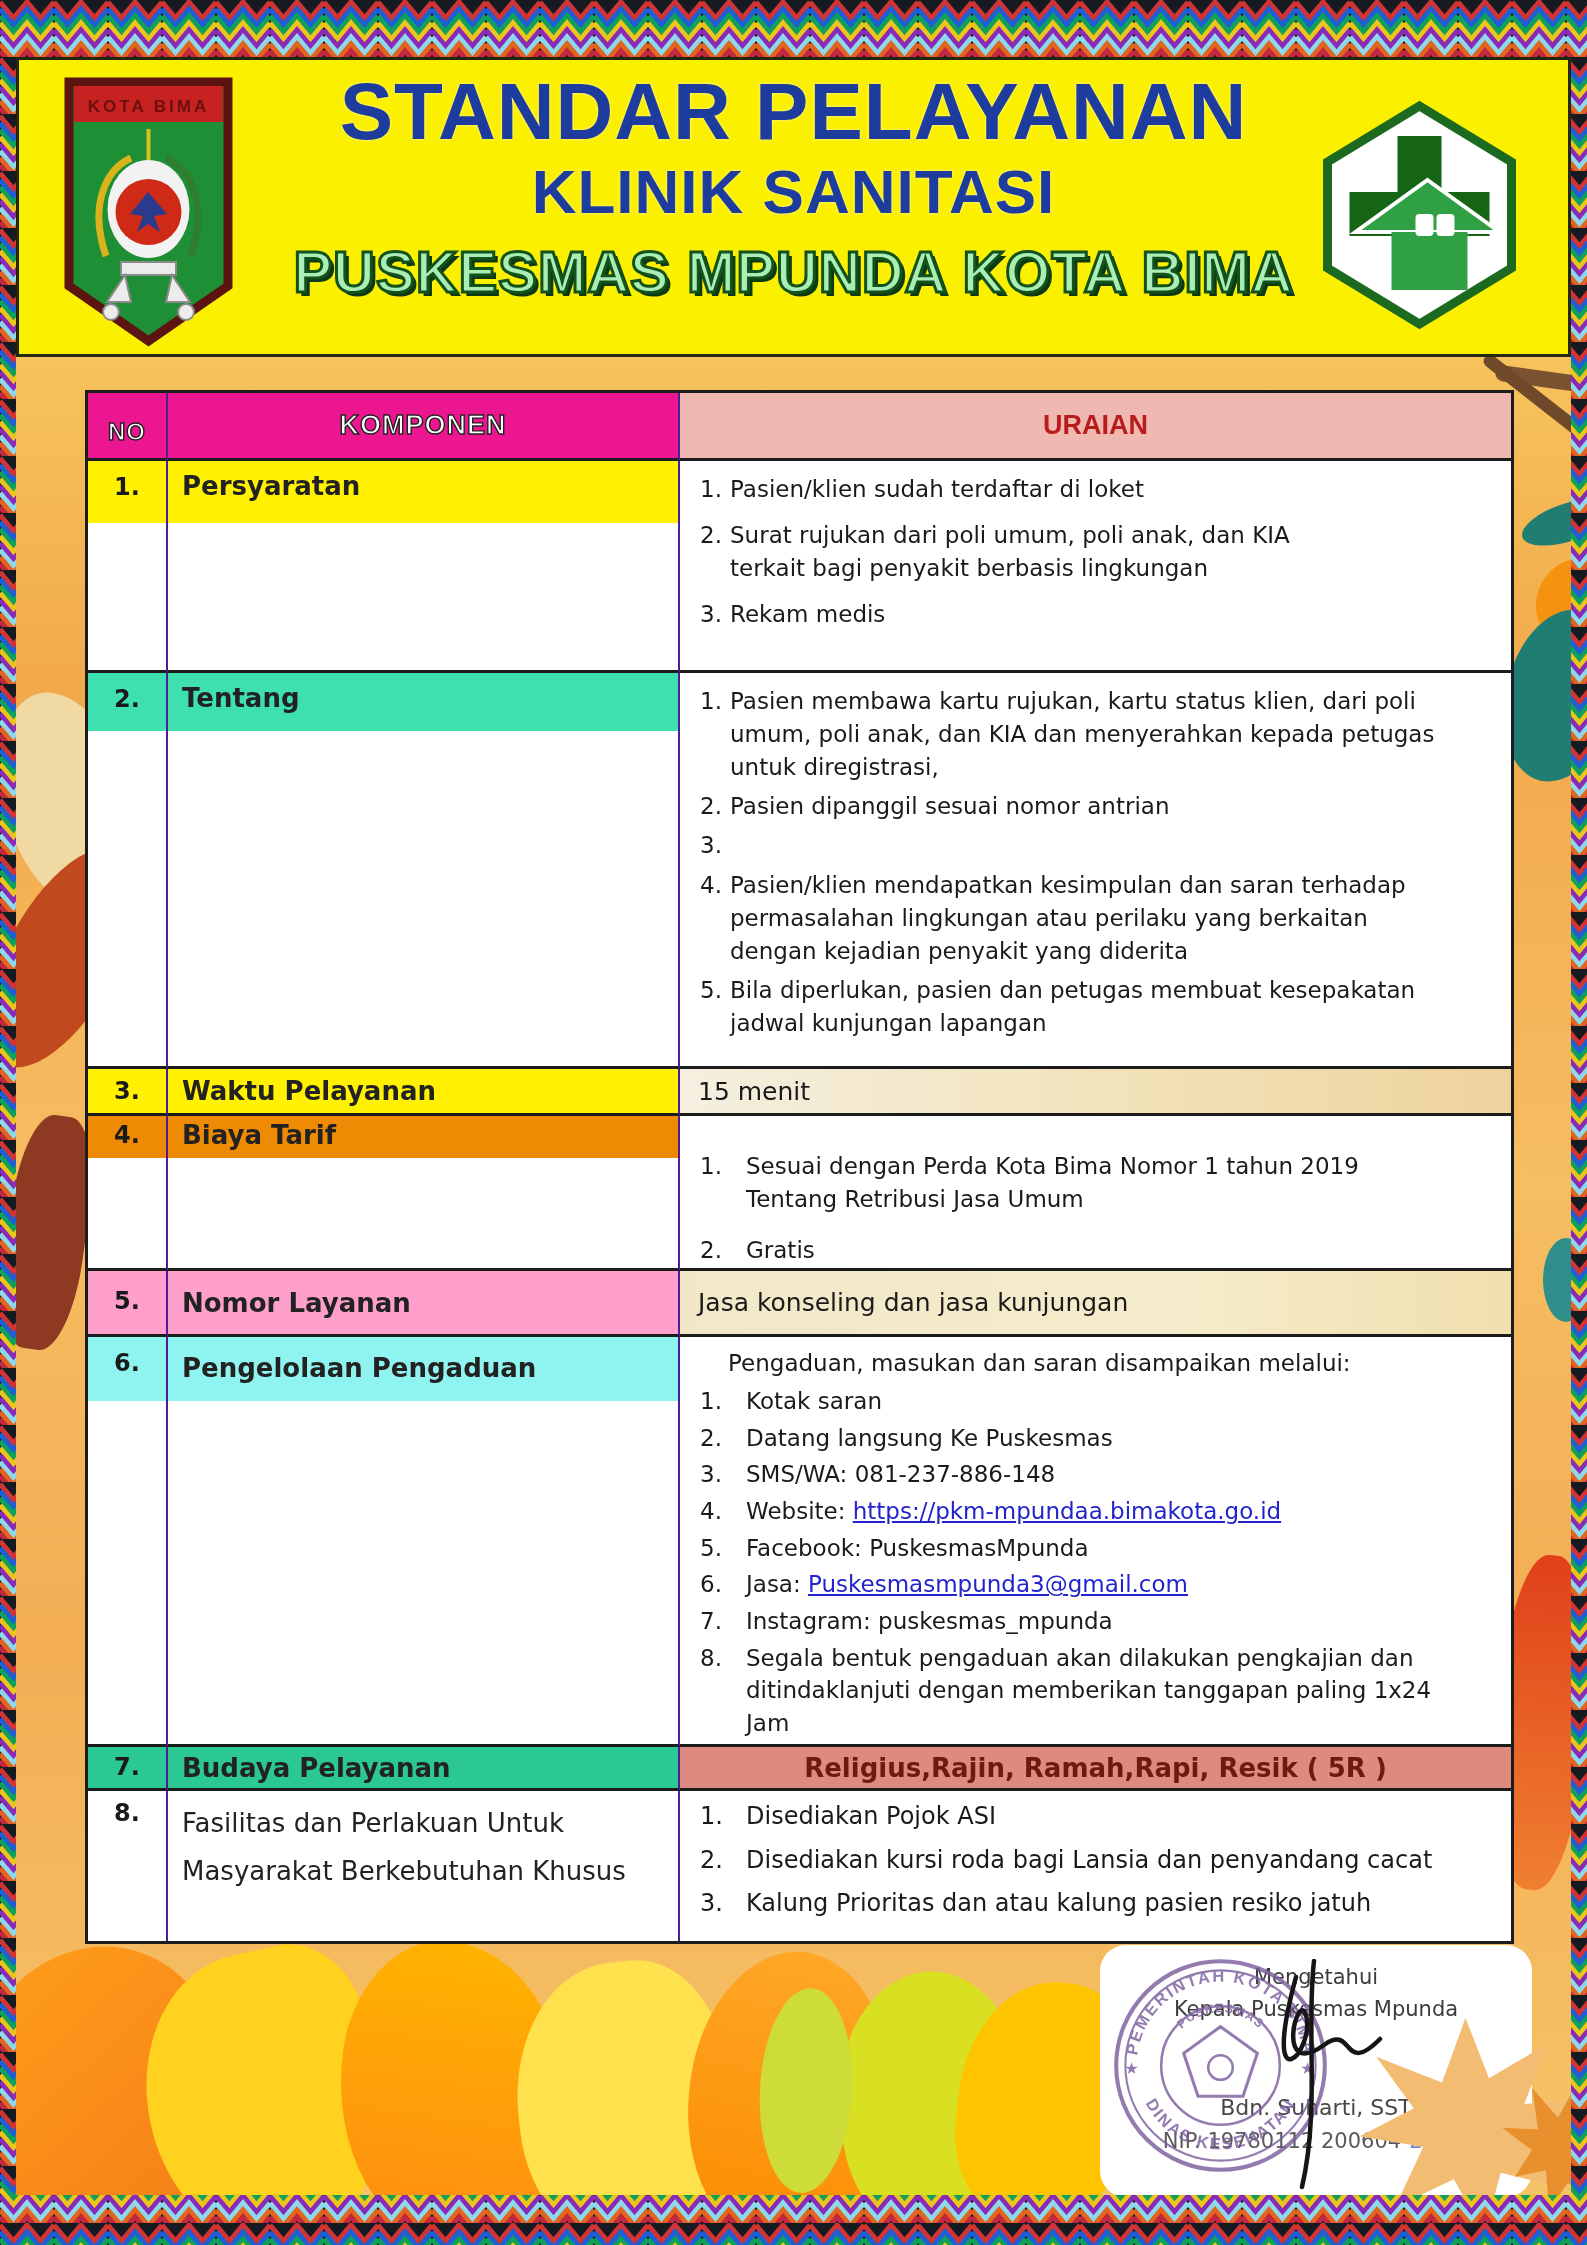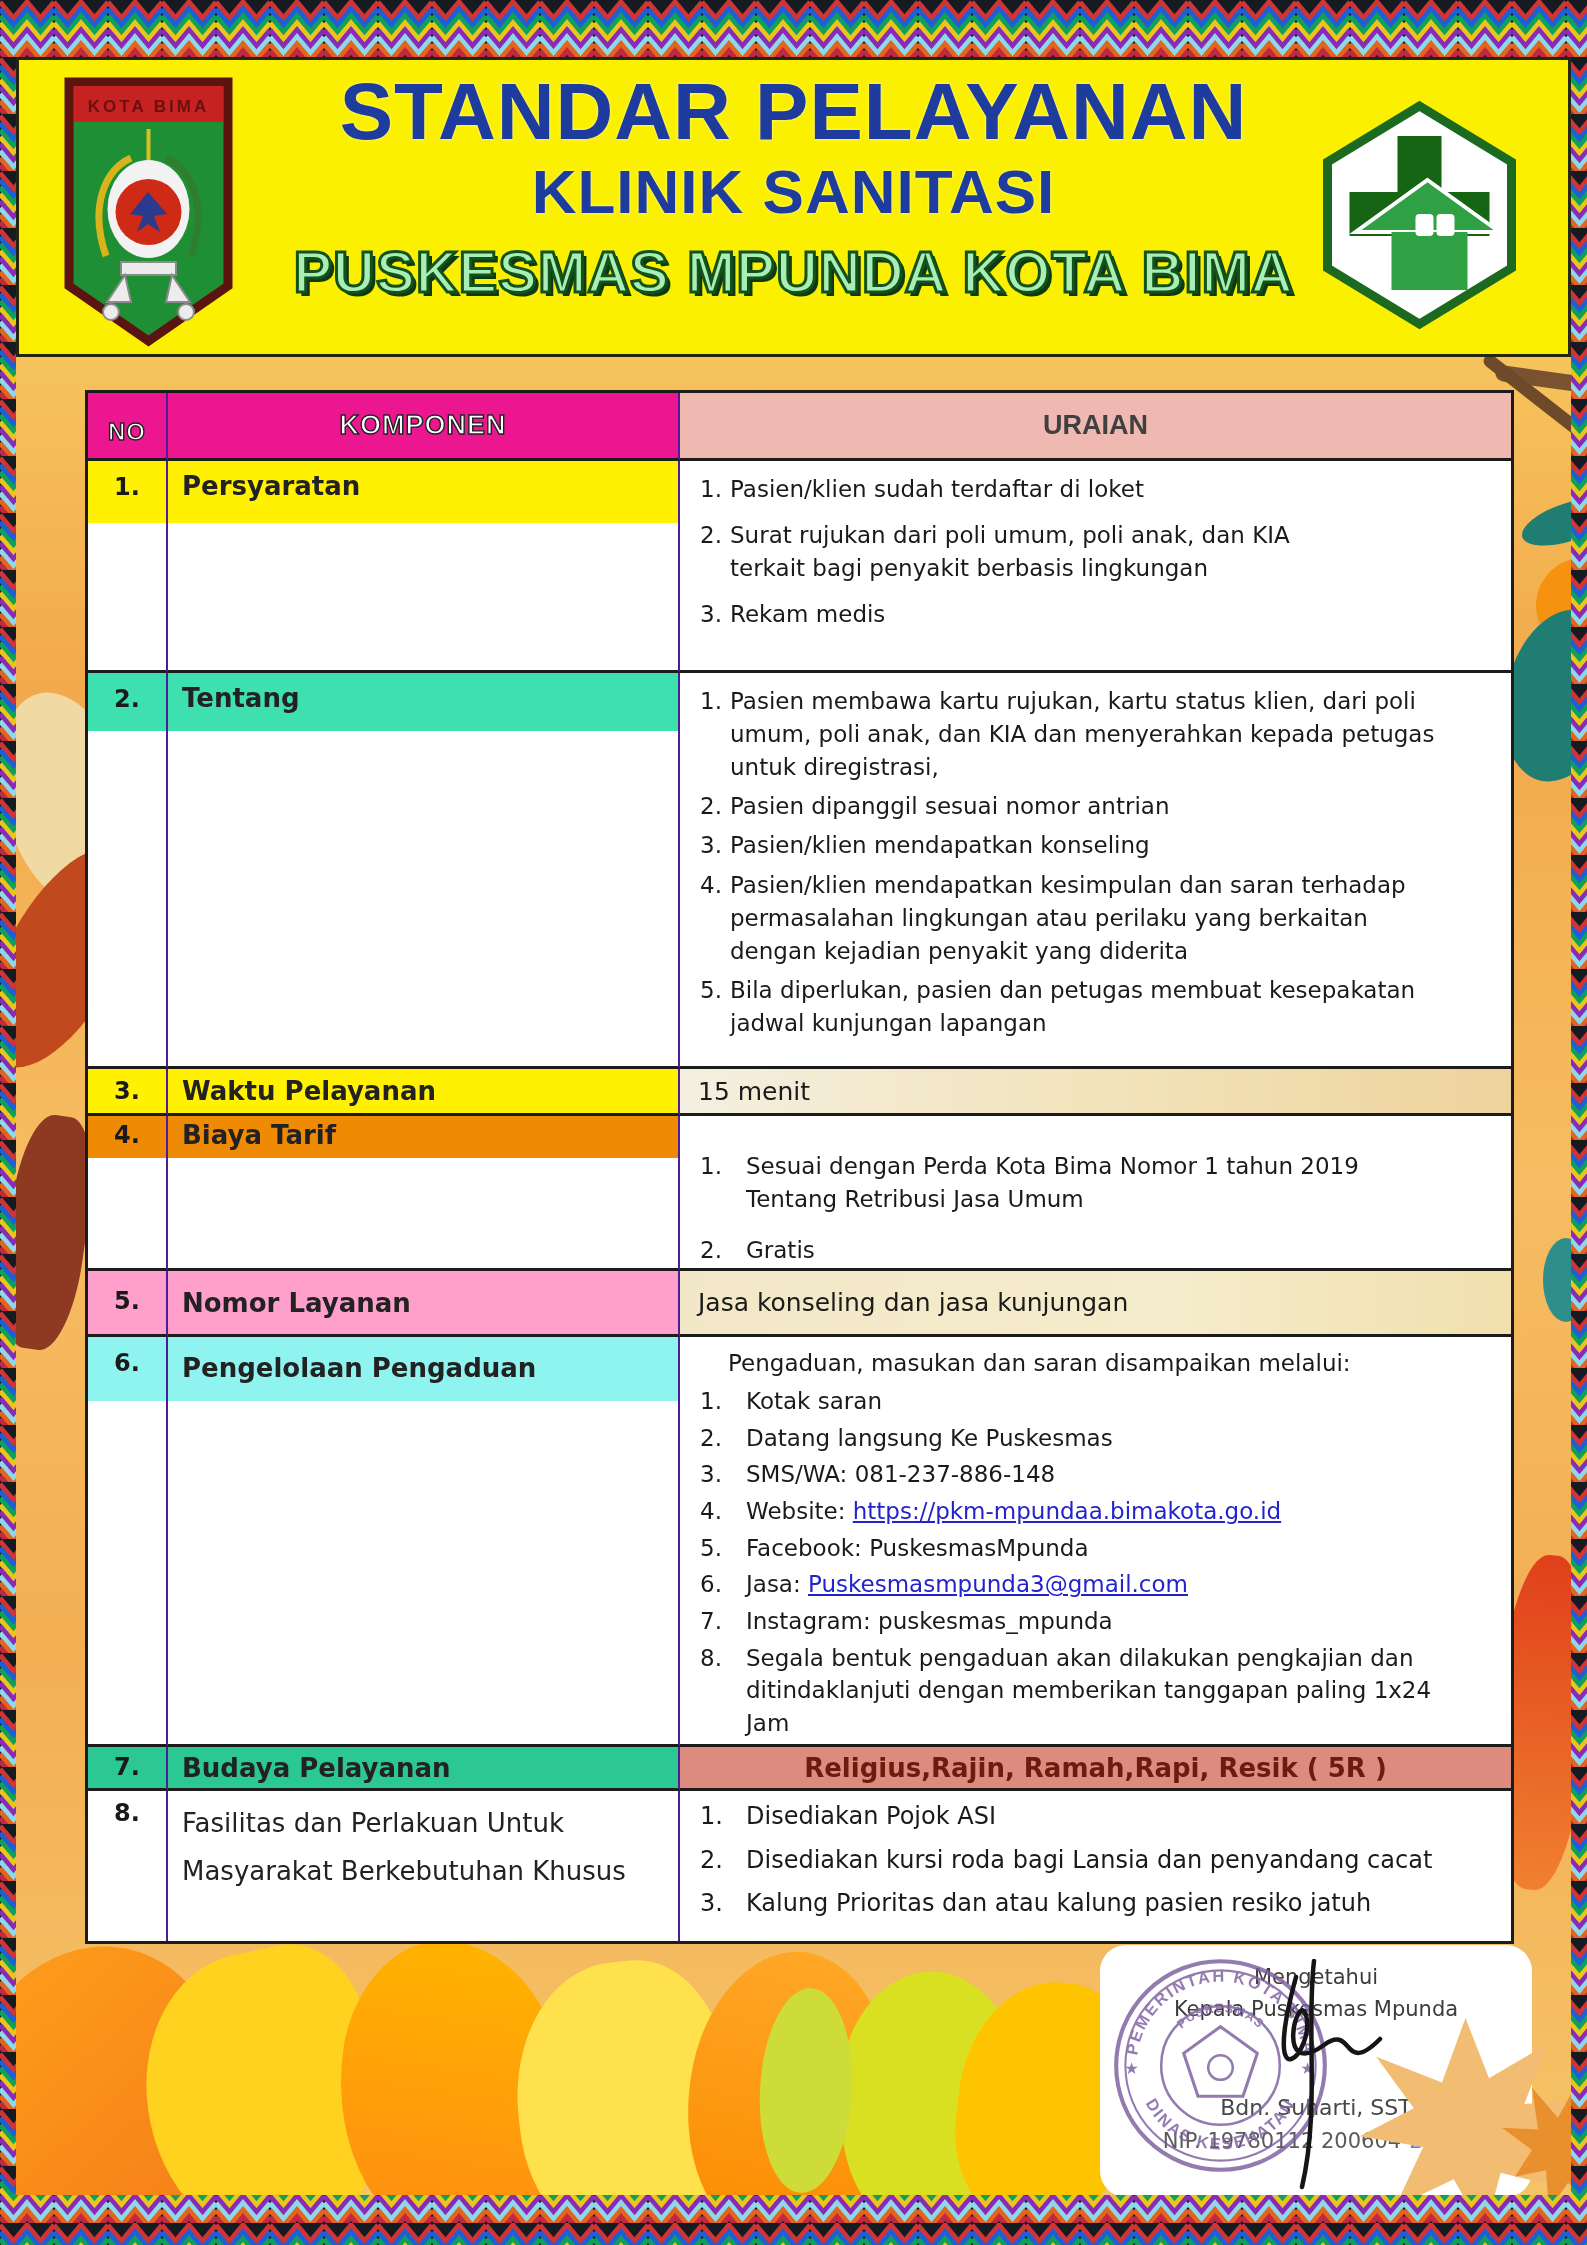--- a/index.html
+++ b/index.html
@@ -42,21 +42,21 @@
   
   .tbl{position:absolute;left:85px;top:390px;width:1429px;z-index:10;display:grid;
        grid-template-columns:80px 512px 831px;
        grid-template-rows:68px 212px 396px 47px 155px 66px 410px 44px 150px;
        background:#fff;border:3px solid #1c1c1c;box-sizing:border-box;}
   .c{position:relative;box-sizing:border-box;border-bottom:3px solid #1c1c1c;overflow:hidden;color:#1a1a1a;}
   .cn,.ck{border-right:2px solid #4c1d95;}
   .lastrow{border-bottom:none;}
   .th{display:flex;align-items:center;justify-content:center;font-family:"Liberation Sans",sans-serif;font-weight:bold;font-size:27px;}
   .th-mag{background:#EC1690;color:#fff;-webkit-text-stroke:1.4px #222;letter-spacing:1px;}
-  .th-pink{background:#EFB8B0;color:#404040;}
+  .th-pink{background:#EFB8B0;color:#b91c1c;}
   .cn{font-size:24px;font-weight:600;text-align:center;padding-top:12px;}
   .klabel{font-size:26px;font-weight:600;color:#222;padding:10px 0 0 14px;}
   .band-y{background:linear-gradient(#FFF101 0 62px,#ffffff 62px);}
   .band-t{background:linear-gradient(#3FE0B0 0 58px,#ffffff 58px);}
   .band-o{background:linear-gradient(#EF8A05 0 42px,#ffffff 42px);}
   .band-c{background:linear-gradient(#8FF3EF 0 64px,#ffffff 64px);}
   .full-y{background:#FFF101;}
   .full-p{background:#FF9FCB;}
   .full-g{background:#2BC893;}
   .vcent{display:flex;align-items:center;padding-top:0;}
@@ -175,21 +175,20 @@
       <div class="item">
           <span class="num">1.</span>
           <span class="txt">Pasien membawa kartu rujukan, kartu status klien, dari poli umum, poli anak, dan KIA dan menyerahkan kepada petugas untuk diregistrasi,</span>
         </div>
       <div class="item">
           <span class="num">2.</span>
           <span class="txt">Pasien dipanggil sesuai nomor antrian</span>
         </div>
       <div class="item">
           <span class="num">3.</span>
-          <span class="txt">Pasien/klien mendapatkan konseling</span>
         </div>
       <div class="item">
           <span class="num">4.</span>
           <span class="txt">Pasien/klien mendapatkan kesimpulan dan saran terhadap permasalahan lingkungan atau perilaku yang berkaitan dengan kejadian penyakit yang diderita</span>
         </div>
       <div class="item">
           <span class="num">5.</span>
           <span class="txt">Bila diperlukan, pasien dan petugas membuat kesepakatan jadwal kunjungan lapangan</span>
         </div>
     </div>

